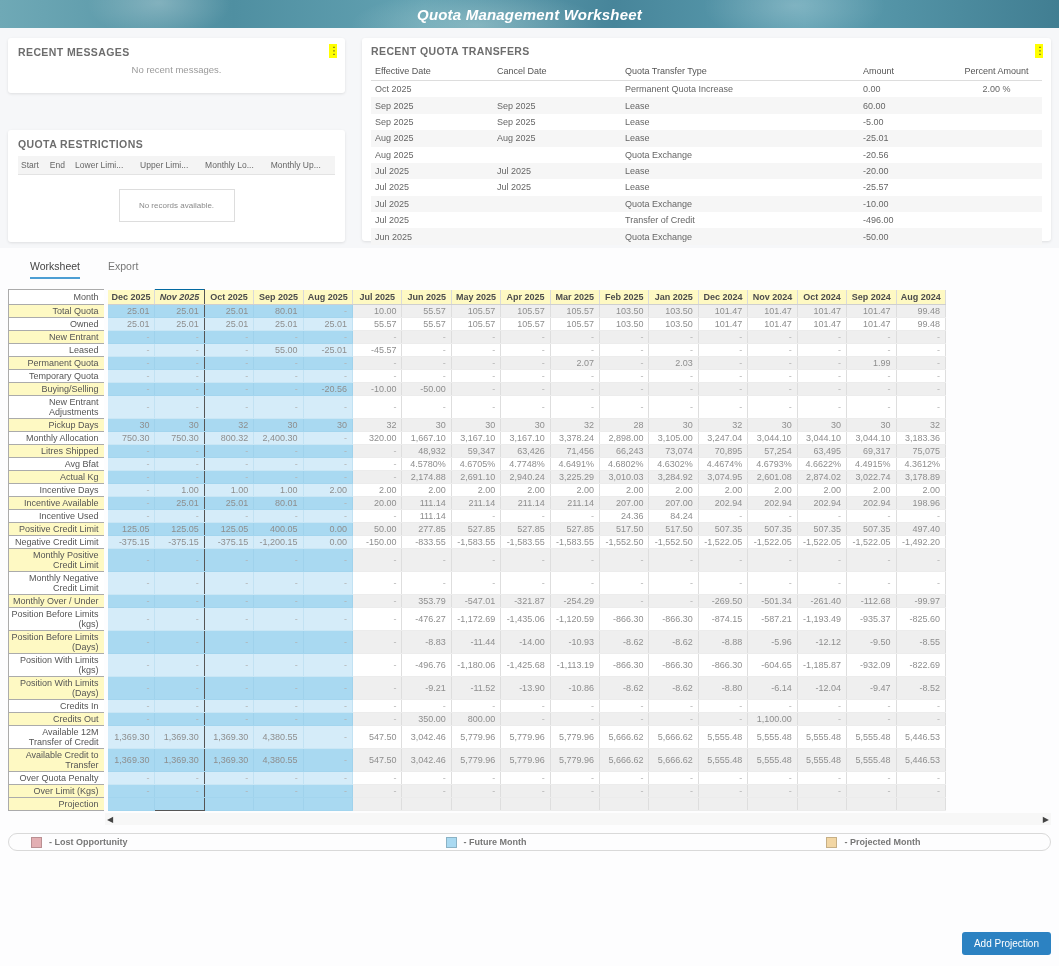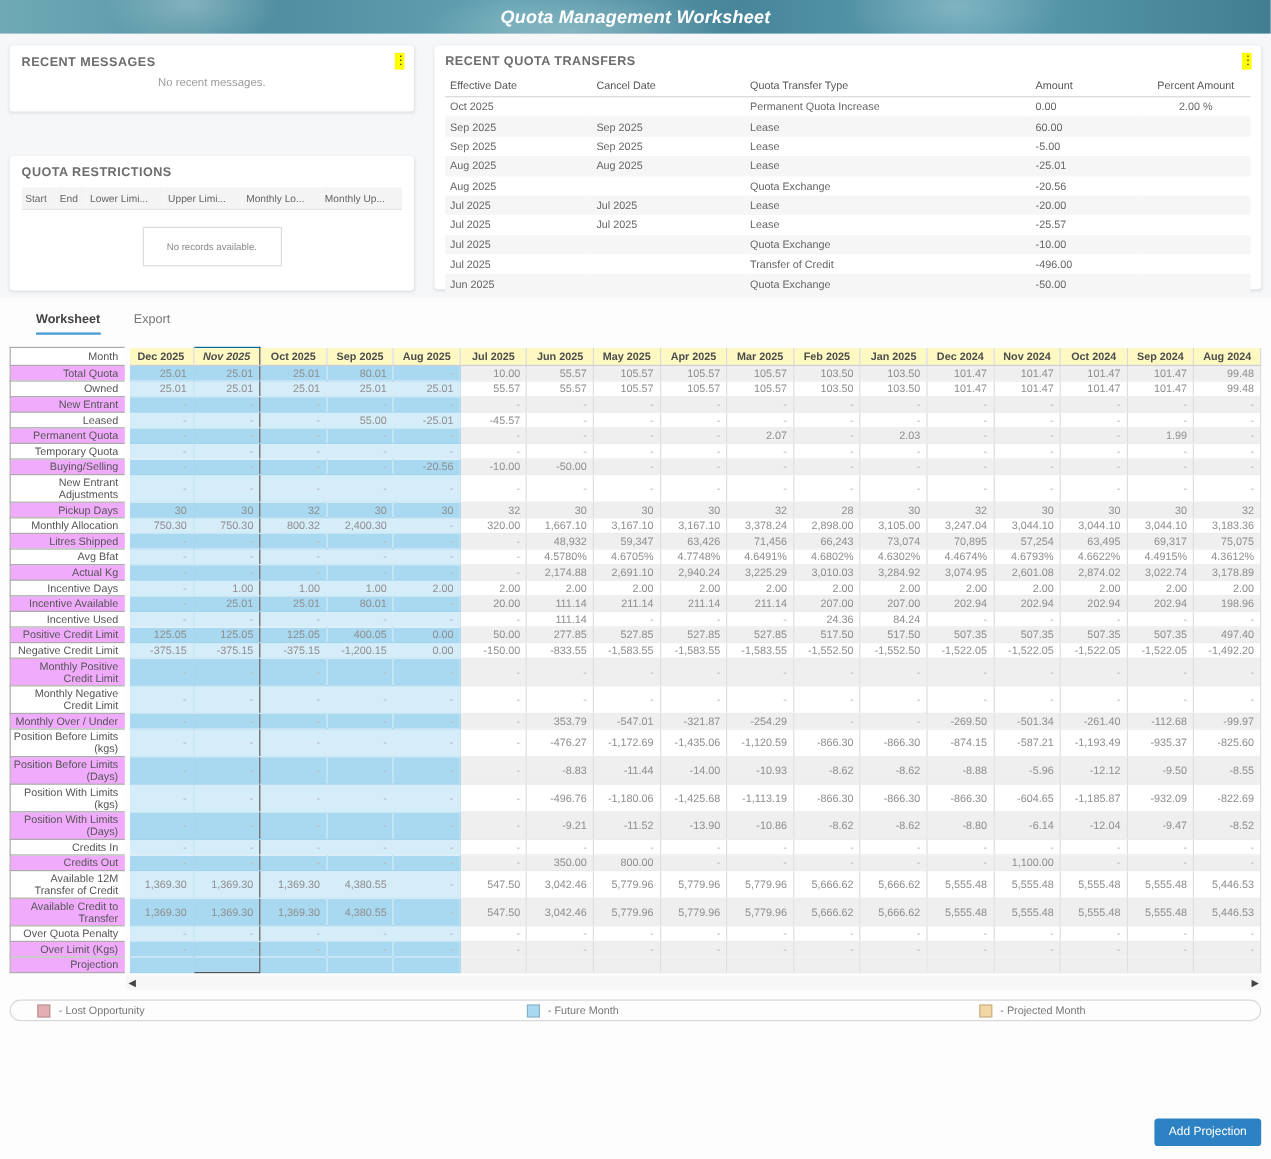--- a/index.html
+++ b/index.html
@@ -64,45 +64,45 @@
   .tr-table th.r, .tr-table td.r{ }
   .tr-table th.c, .tr-table td.c{ text-align:center; }
 
   
   .sheet-section{
     position:absolute; left:0; top:248px; width:1059px; height:718px;
     background:#fdfdfe;
   }
   .tabs{ padding:12px 0 0 30px; display:flex; gap:28px; }
   .tab{ font-size:10.5px; color:#777; padding-bottom:5px; cursor:pointer; }
-  .tab.active{ color:#444; font-weight:bold; border-bottom:2px solid #4d9fd4;text-align:right; }
+  .tab.active{ color:#444; font-weight:normal; border-bottom:2px solid #4d9fd4;text-align:right; }
 
   .grid-wrap{ margin:10px 0 0 8px; width:1043px; }
-  table.grid{ border-collapse:collapse; table-layout:fixed; width:1043px; }
+  table.grid{ border-collapse:collapse; table-layout:fixed; width:938px; }
   table.grid col.lbl{ width:97px; }
   table.grid th, table.grid td{
     font-size:9px; line-height:10px; padding:1px 5px 1px 2px;
     overflow:hidden; white-space:normal;
   }
   
   .grid thead th{
     font-weight:bold; color:#4c4c4c; text-align:center;
     background:#fef9c3; border-right:1px solid #dadada; border-bottom:1px solid #cfcfcf;
     padding:2px 1px;
   }
   .grid thead th.corner{
     background:#fff; border:1px solid #ababab; border-right:4px solid #fdfdfe;
     text-align:right; padding-right:5px; color:#555; font-weight:normal;
   }
   
   .grid td.lblc{
     text-align:right; color:#555; border:1px solid #ababab;
     border-right:4px solid #fdfdfe; background:#fff; padding-right:5px;
   }
-  .grid tr.odd td.lblc{ background:#f0abfc; }
+  .grid tr.odd td.lblc{ background:#fef9c3; }
   
   .grid td.d{
     text-align:right; color:#8e8e8e;
     border-right:1px solid #dedede; border-bottom:1px solid #ececec;
     background:#fff;
   }
   .grid tr.odd td.d{ background:#efefef; }
   .grid td.d.future{ background:#d5ecf9; border-right:1px solid #c2e2f3; border-bottom:1px solid #c9e6f5; }
   .grid tr.odd td.d.future{ background:#a9d9f1; border-right:1px solid #9fd2ec; border-bottom:1px solid #a3d5ee; }
   .grid td.d.dash{ color:#b3b3b3; }
@@ -118,21 +118,21 @@
     color:#444; font-size:8px;
   }
   .hscroll .arrow{ cursor:pointer; padding:0 2px; }
 
   
   .legend{
     margin:8px 0 0 8px; width:1043px; height:18px;
     border:1px solid #d9d9d9; border-radius:9px;
     display:flex; align-items:center;
   }
-  .legend .item{ display:flex; align-items:center; font-size:9px; color:#777; }
+  .legend .item{ display:flex; align-items:center; font-size:9px; color:#777;font-weight:bold; }
   .legend .item:nth-child(1){ margin-left:22px; }
   .legend .item:nth-child(2){ margin-left:318px; }
   .legend .item:nth-child(3){ margin-left:300px; }
   .swatch{ width:11px; height:11px; margin-right:7px; border:1px solid rgba(0,0,0,.18); }
 
   .actions{ position:absolute; right:8px; bottom:11px;border-radius:10px; }
   .btn-primary{
     background:#2c82c2; color:#fff; font-size:10px; font-family:"Liberation Sans",sans-serif;
     border:none; border-radius:3px; padding:6px 12px; cursor:pointer;
   }

